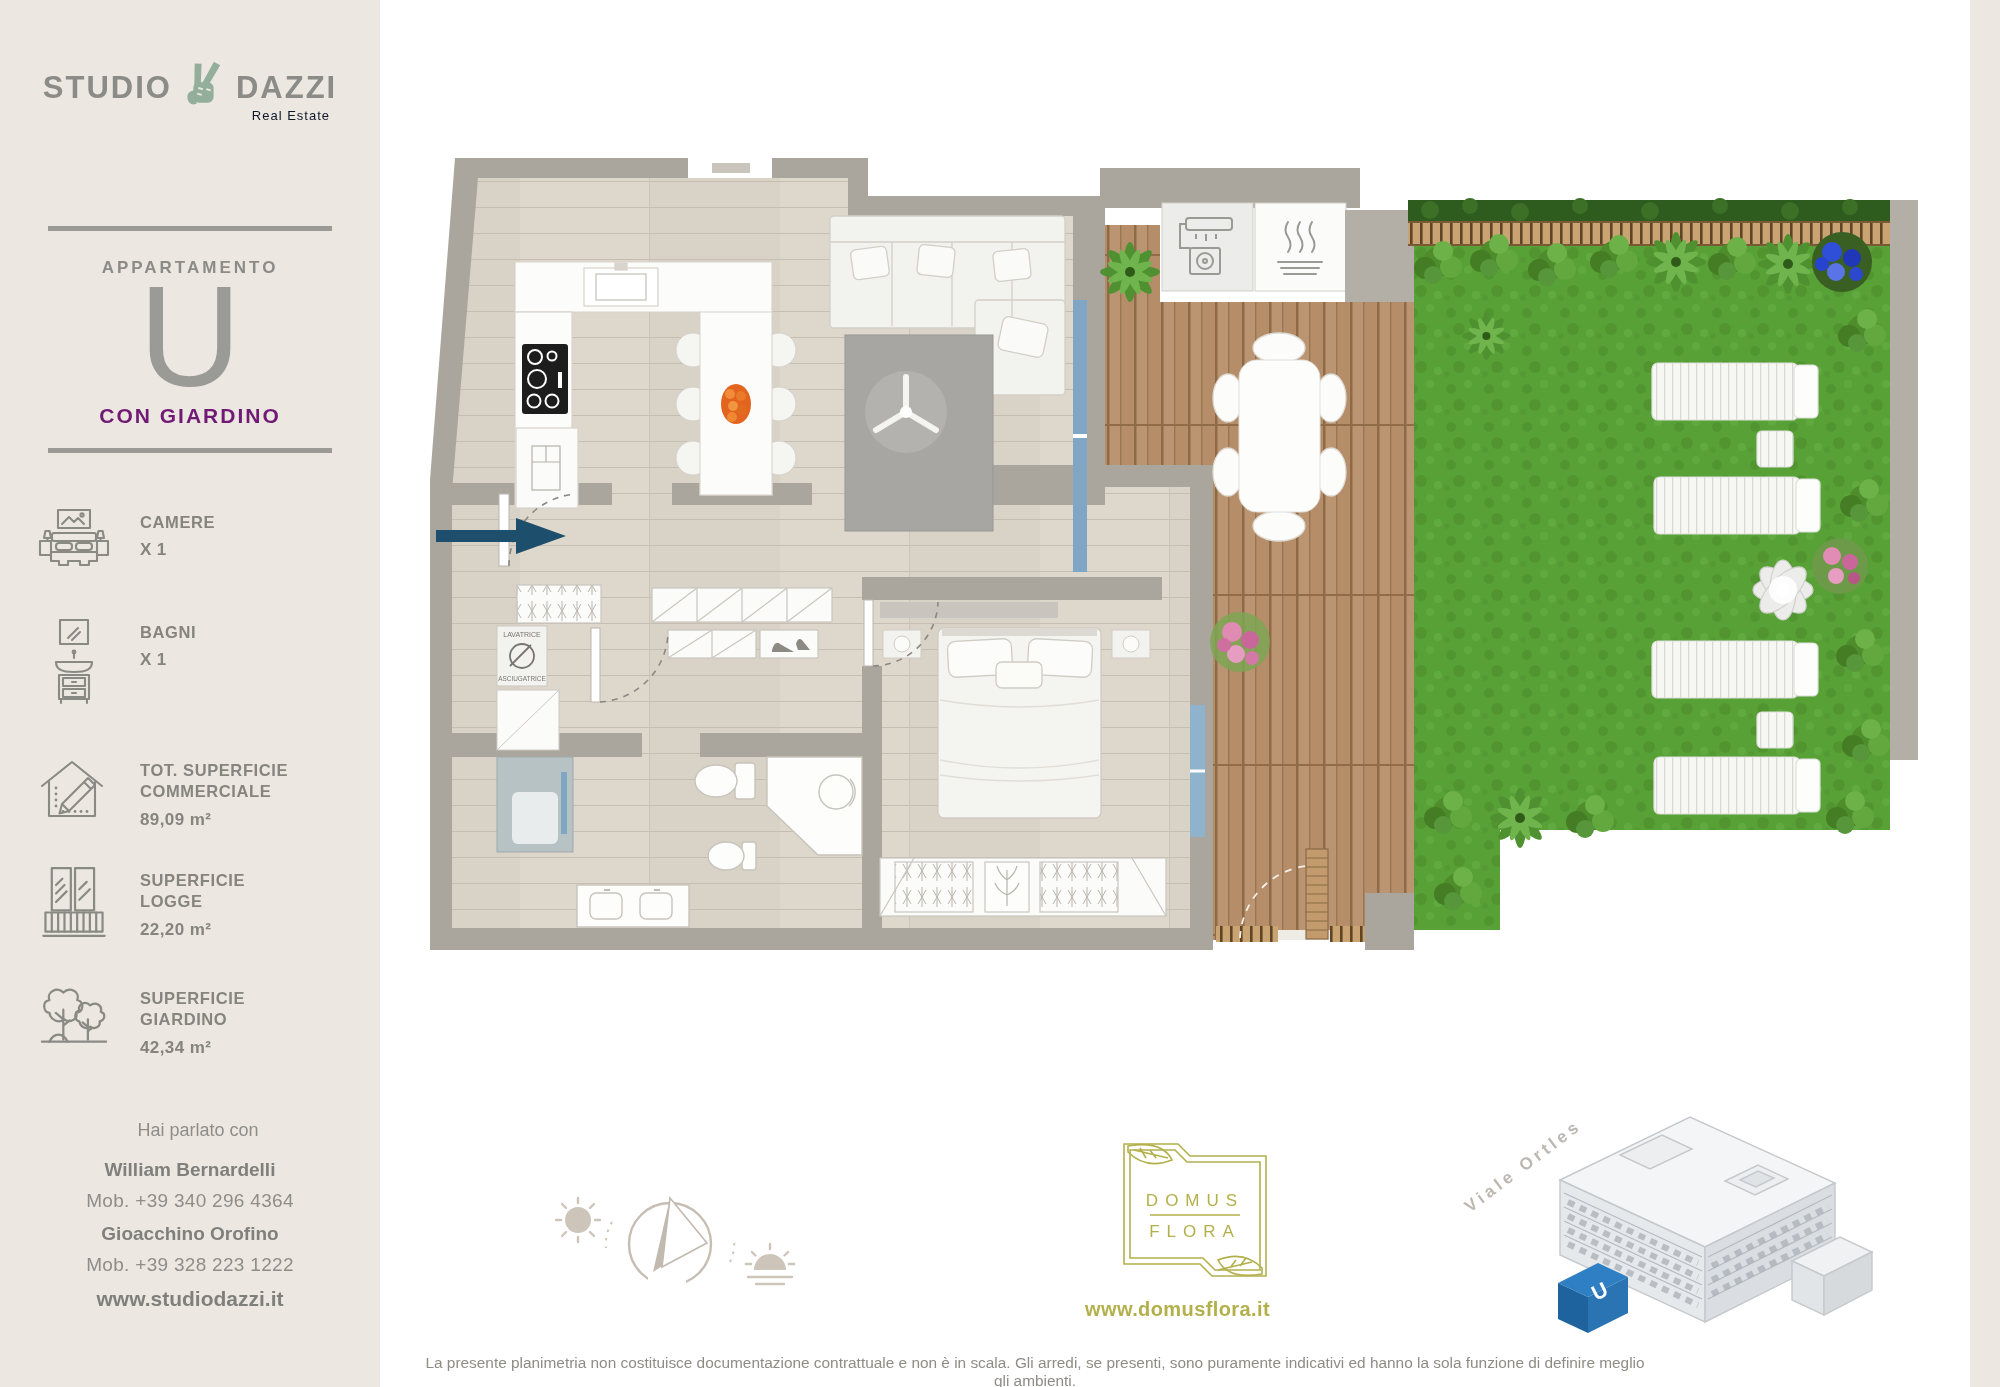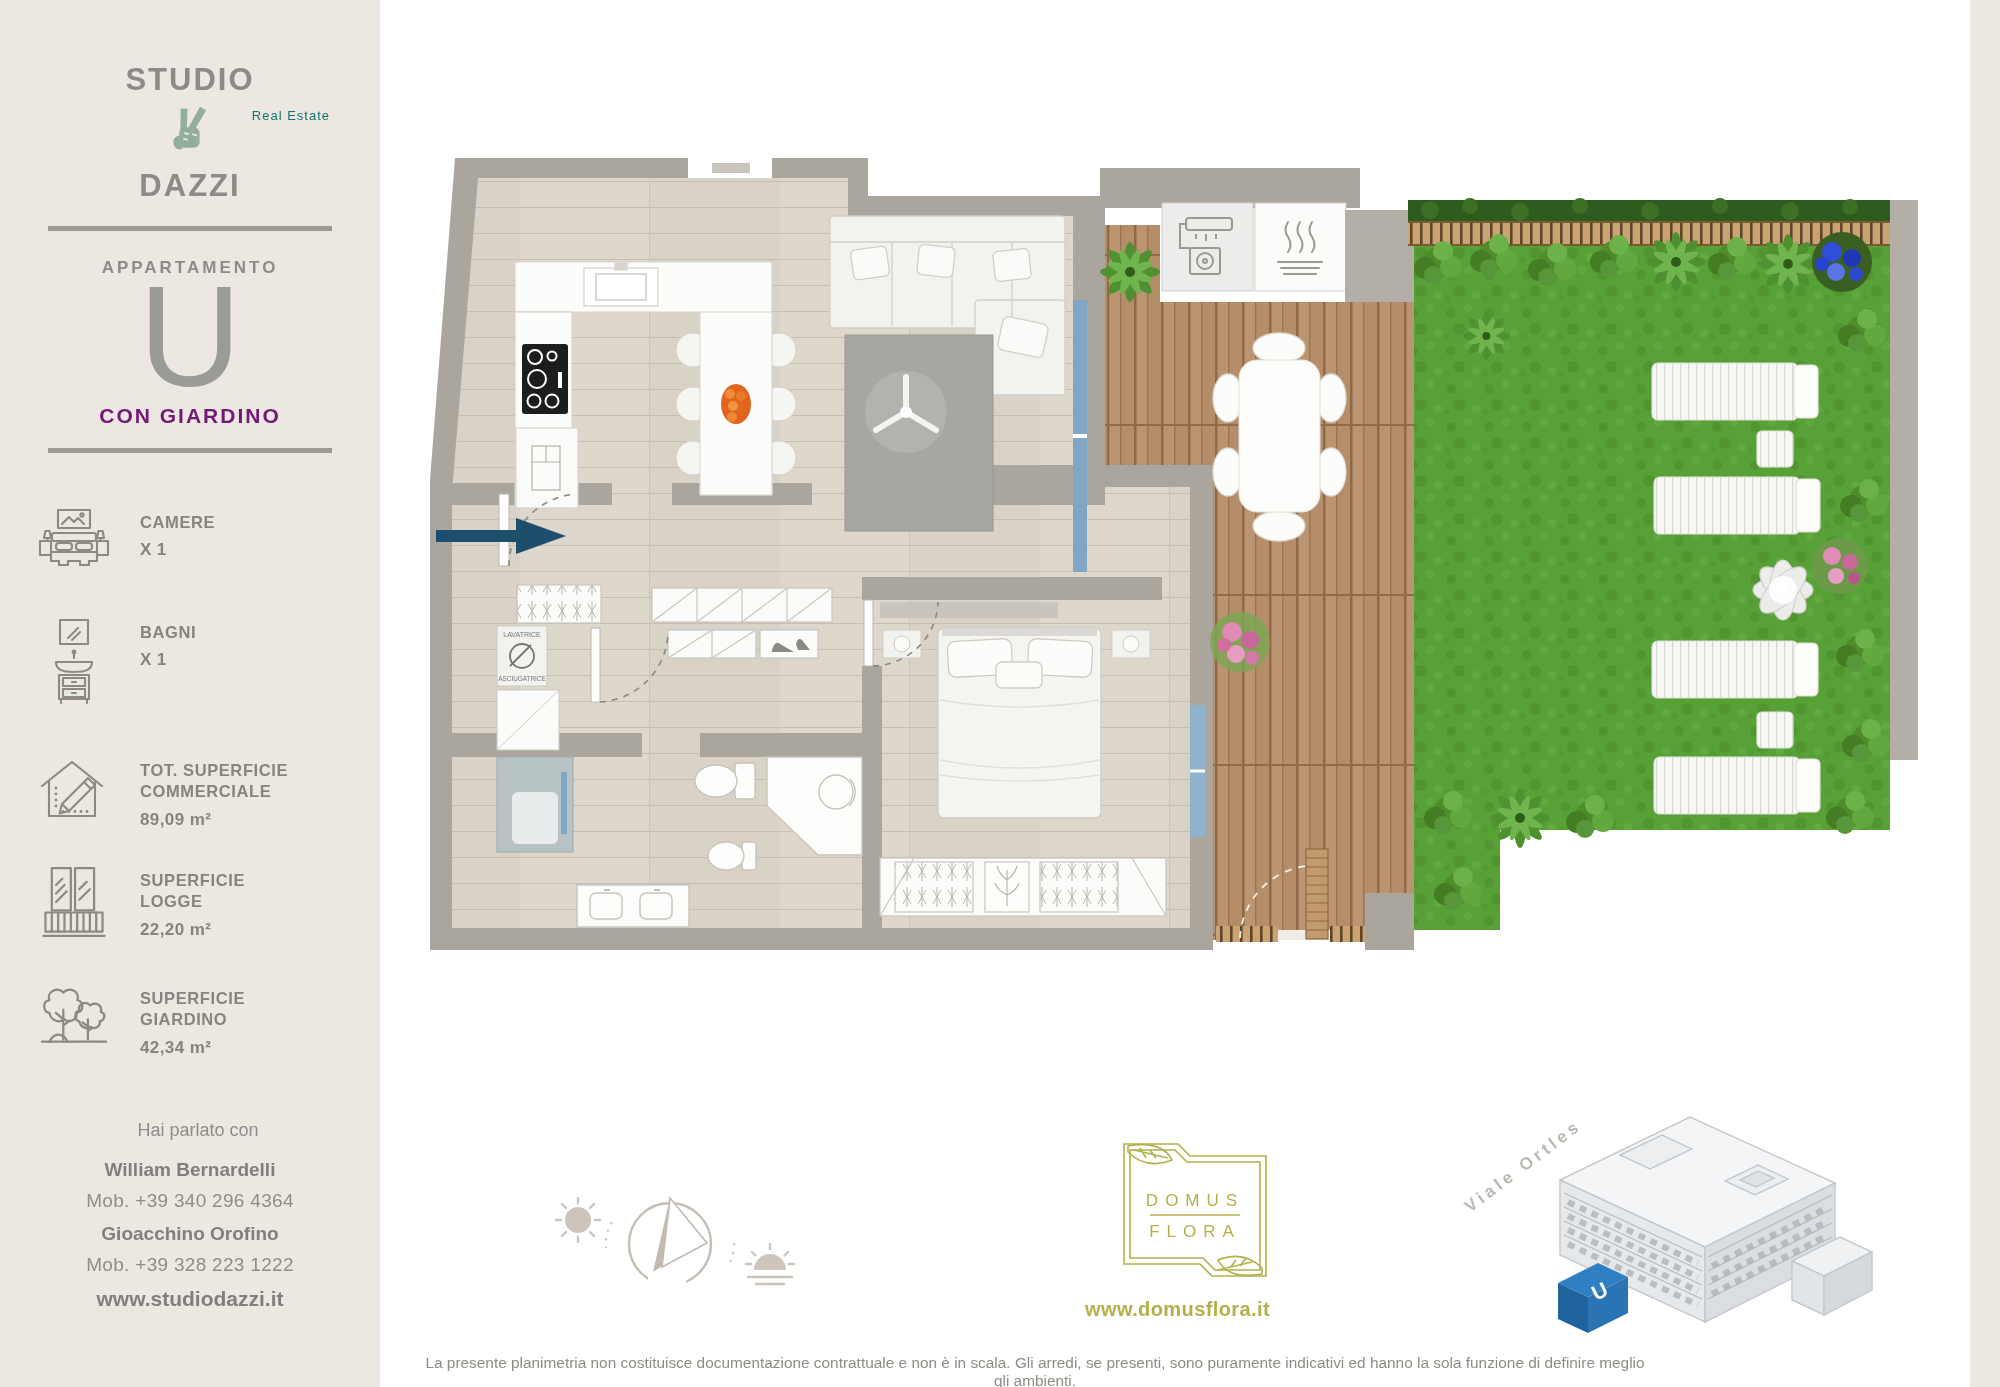--- a/index.html
+++ b/index.html
@@ -3,23 +3,23 @@
 <meta charset="utf-8">
 <style>
   html,body{margin:0;padding:0;background:#ece8e1;}
   .page{position:relative;width:2000px;height:1387px;background:#ece8e1;
         font-family:"Liberation Sans",sans-serif;overflow:hidden;color:#85847f;}
   .panel{position:absolute;left:380px;top:0;width:1590px;height:1387px;background:#ffffff;}
   .abs{position:absolute;}
 
   
   .sidebar{position:absolute;left:0;top:0;width:380px;height:1387px;background:#ece8e1;}
-  .logo-row{position:absolute;top:62px;left:0;width:380px;display:flex;align-items:center;justify-content:center;gap:9px;flex-direction:column;}
+  .logo-row{position:absolute;top:62px;left:0;width:380px;display:flex;align-items:center;justify-content:center;gap:9px;}
   .logo-word{font-size:31px;font-weight:bold;letter-spacing:2px;color:#8b8b88;}
-  .logo-tagline{position:absolute;top:108px;left:0;width:330px;text-align:right;font-size:13px;color:#0f766e;letter-spacing:1px;}
+  .logo-tagline{position:absolute;top:108px;left:0;width:330px;text-align:right;font-size:13px;color:#0f172a;letter-spacing:1px;}
   .rule{position:absolute;left:48px;width:284px;height:5px;background:#9c9a95;}
   .r1{top:226px}.r2{top:448px}
   .apt-eyebrow{position:absolute;top:258px;width:380px;text-align:center;font-size:17px;font-weight:bold;letter-spacing:3px;color:#8b8b88;}
   .apt-letter{position:absolute;top:266px;width:380px;text-align:center;font-size:142px;font-weight:300;color:#9a9a96;line-height:1;}
   .apt-caption{position:absolute;top:404px;width:380px;text-align:center;font-size:21px;font-weight:bold;letter-spacing:2px;color:#701a75;}
   .stat{position:absolute;left:36px;width:330px;display:flex;gap:28px;align-items:flex-start;}
   .stat .ic{width:76px;flex:0 0 76px;display:flex;justify-content:center;}
   .stat .tx{padding-top:4px;width:175px;}
   .stat .lab{font-size:16.5px;font-weight:bold;letter-spacing:.6px;color:#85847f;line-height:1.3;}
   .stat .val{font-size:17px;font-weight:bold;color:#85847f;margin-top:7px;letter-spacing:.4px;}

